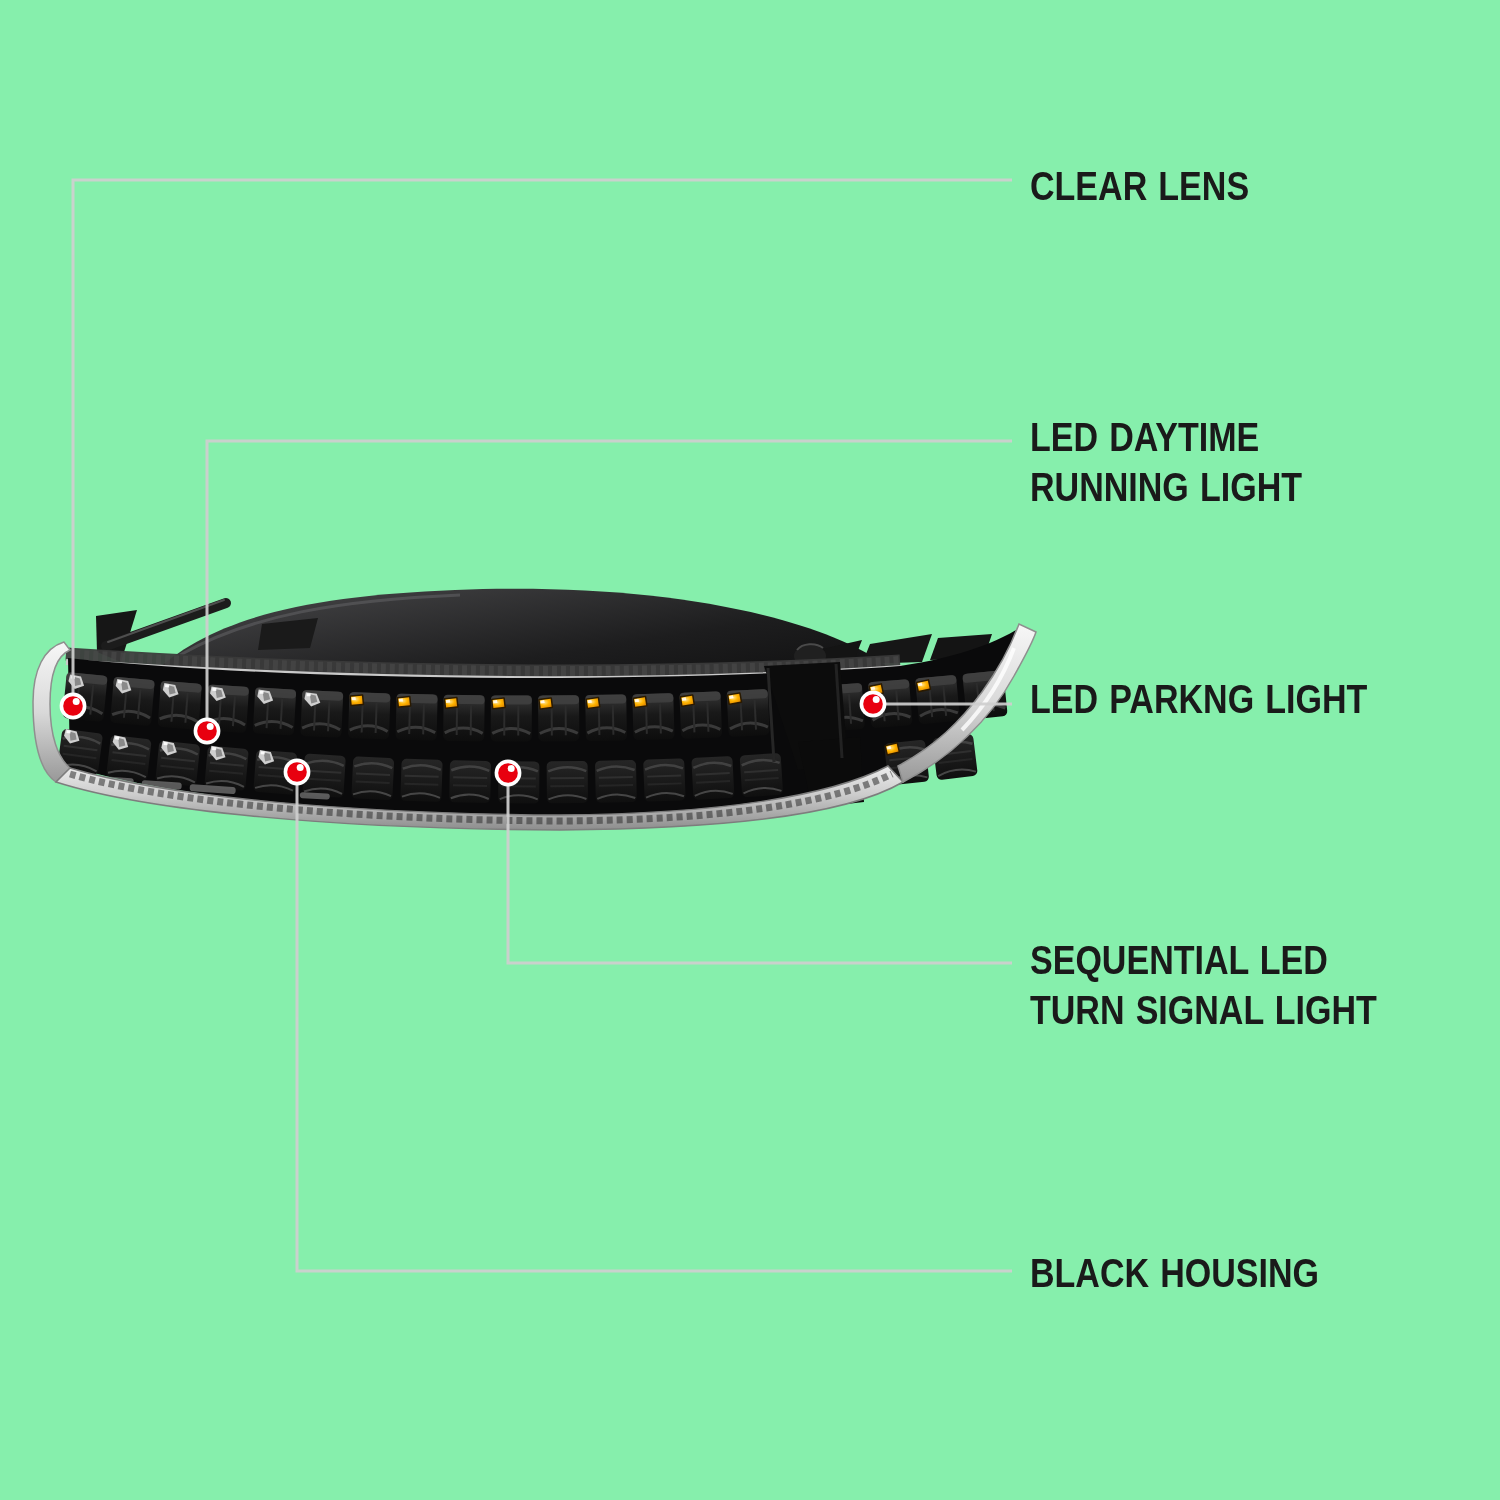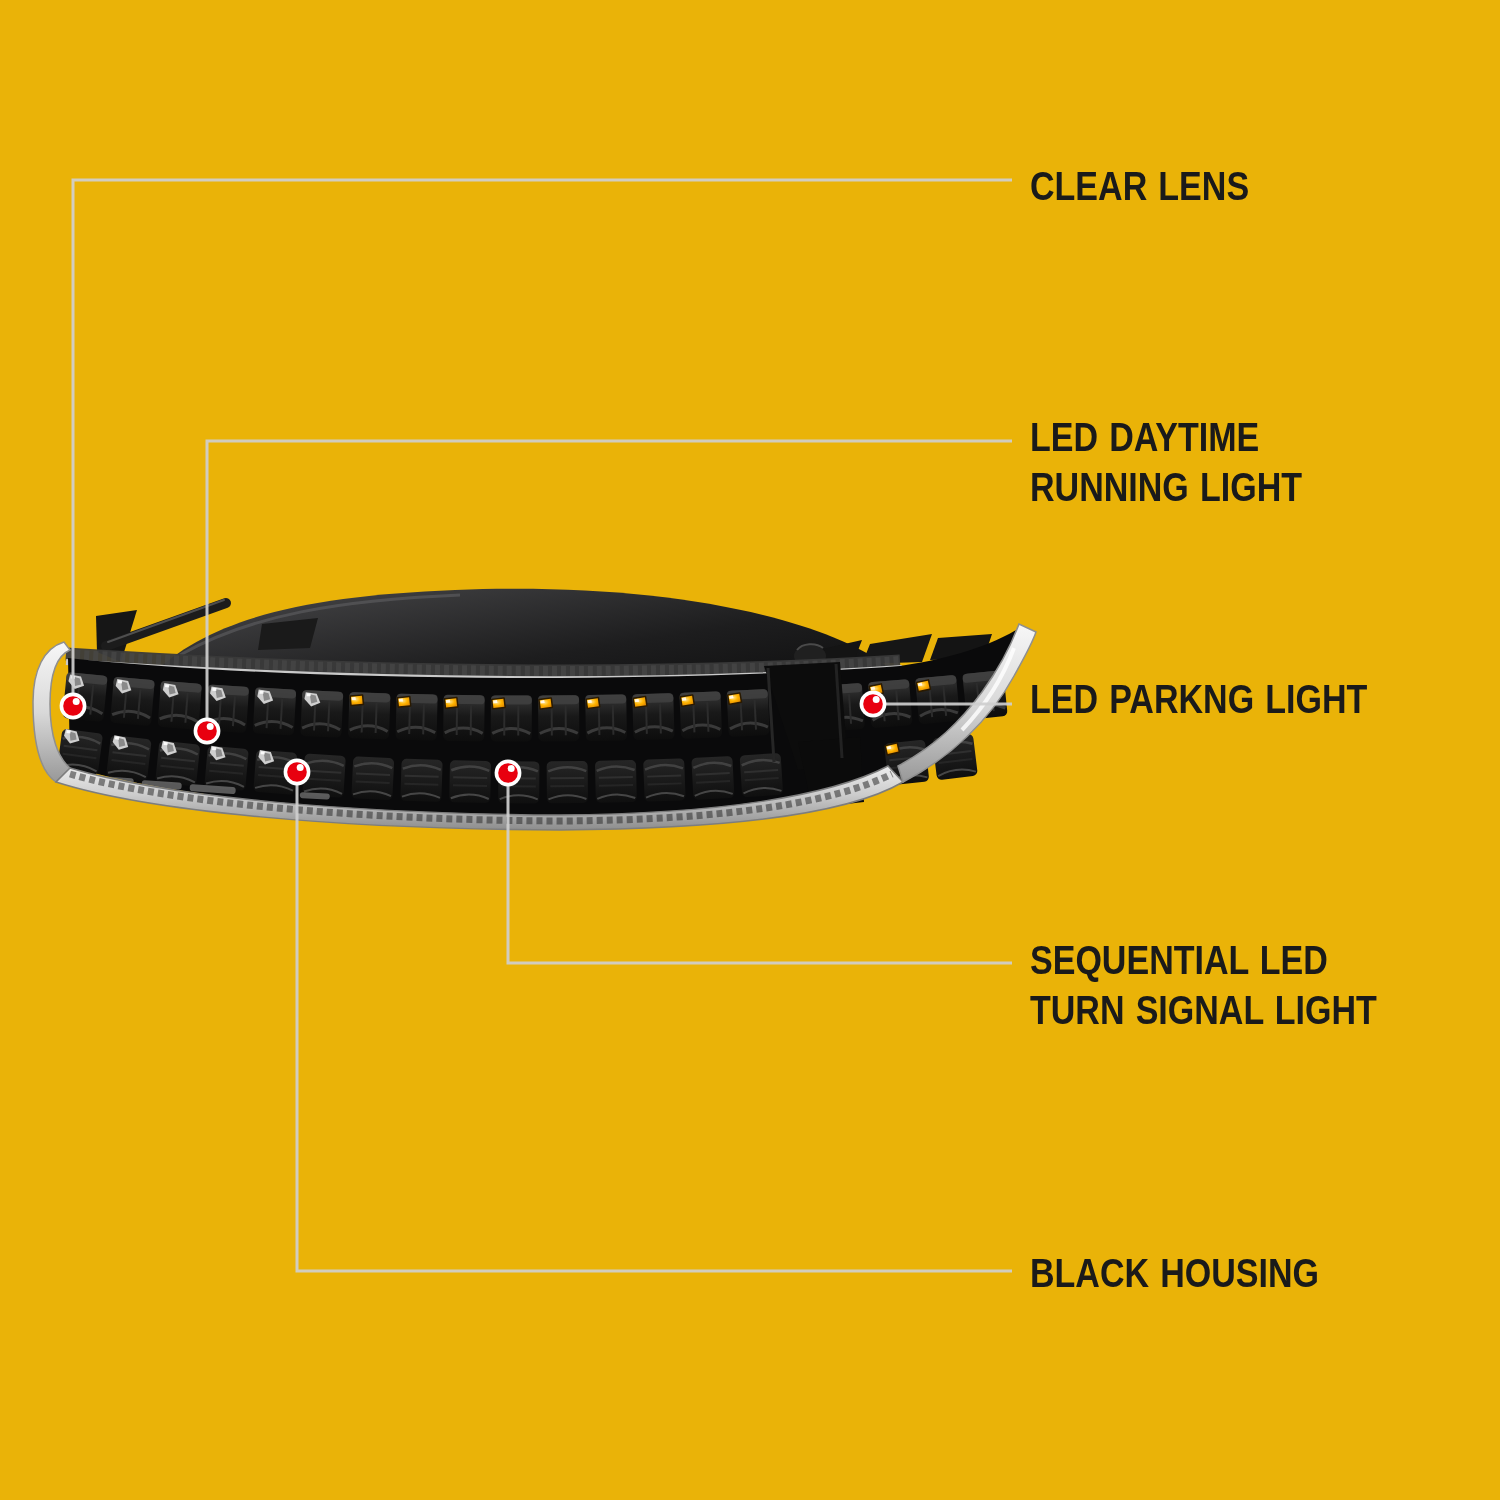--- a/index.html
+++ b/index.html
@@ -1,17 +1,17 @@
 <!DOCTYPE html>
 <html><head>
 <meta charset="utf-8">
 <style>
   html,body{margin:0;padding:0;background:#ffffff;}
   #stage{
-    position:relative;width:1500px;height:1500px;background:#eab308;
+    position:relative;width:1500px;height:1500px;background:#86efac;
     overflow:hidden;font-family:"Liberation Sans",sans-serif;
   }
   #diagram-svg{position:absolute;left:0;top:0;z-index:1;}
   .callout-label{
     position:absolute;left:1030px;z-index:2;color:#1a1a1a;
     font:700 41px/50px "Liberation Sans",sans-serif;
     letter-spacing:0px;word-spacing:2px;white-space:pre-line;
     transform:scaleX(.83);transform-origin:left center;
   }
   .lbl-1{top:161px;}

